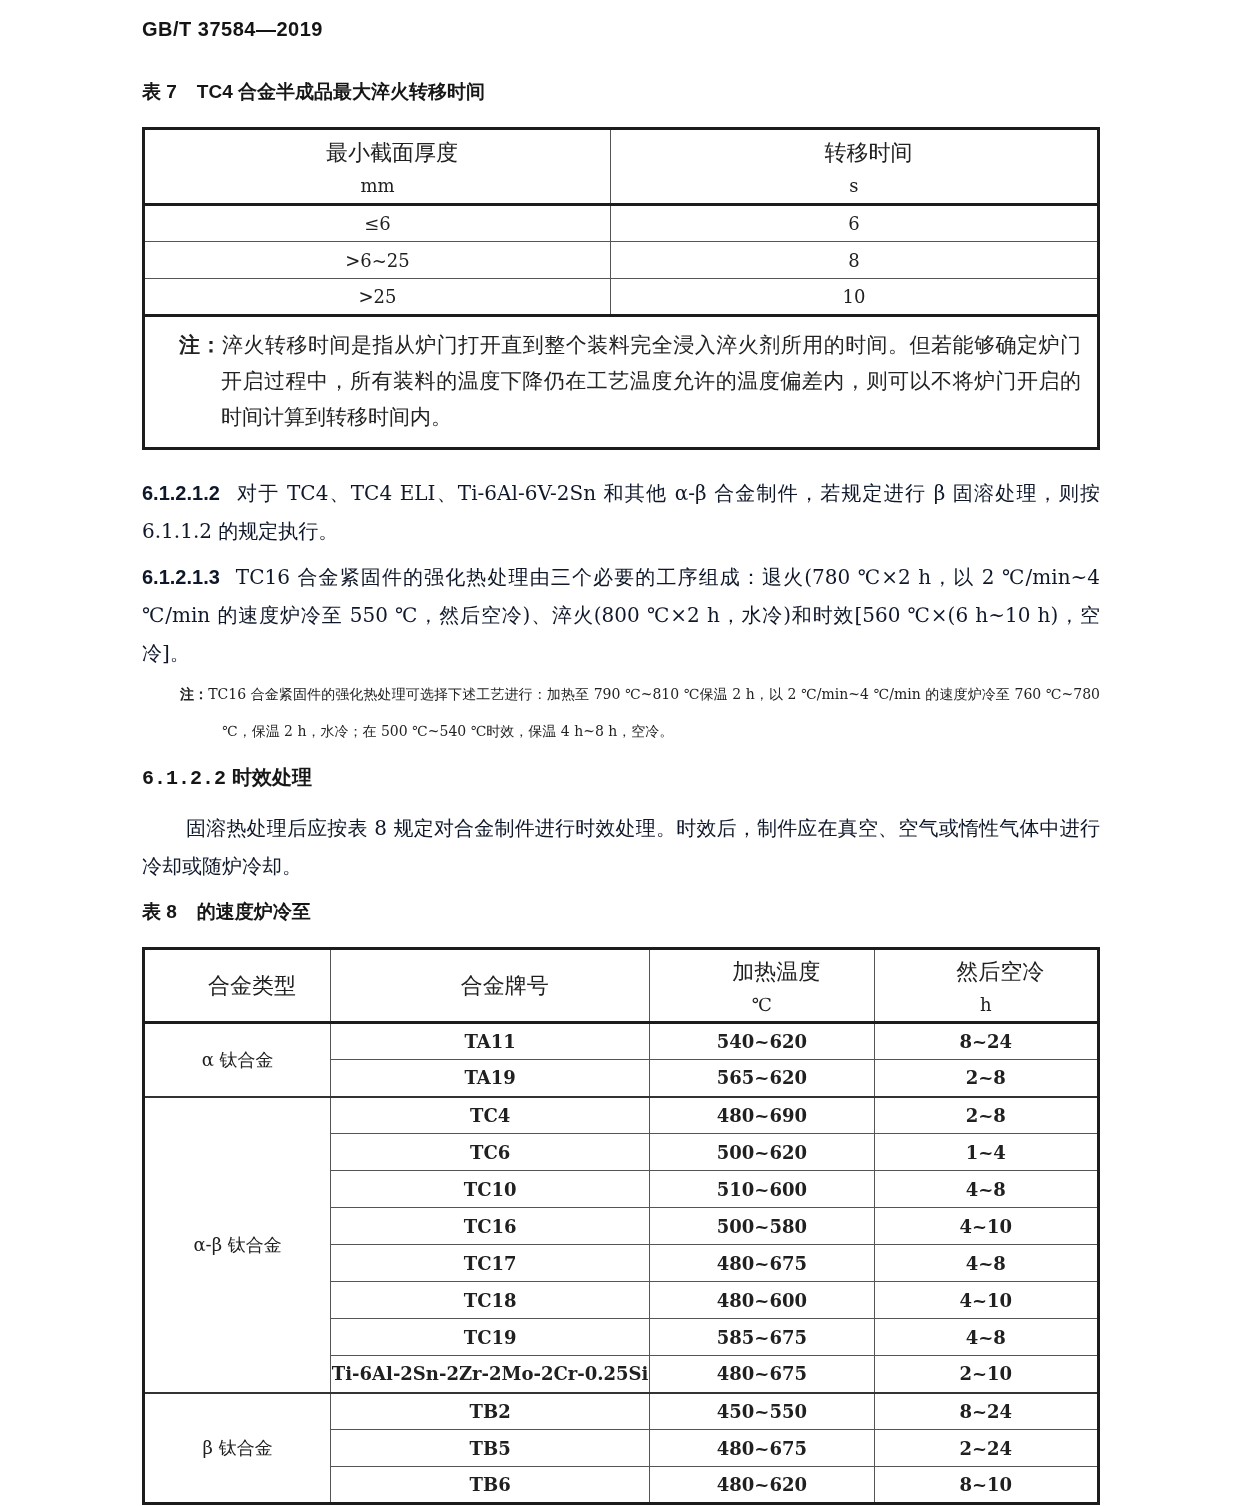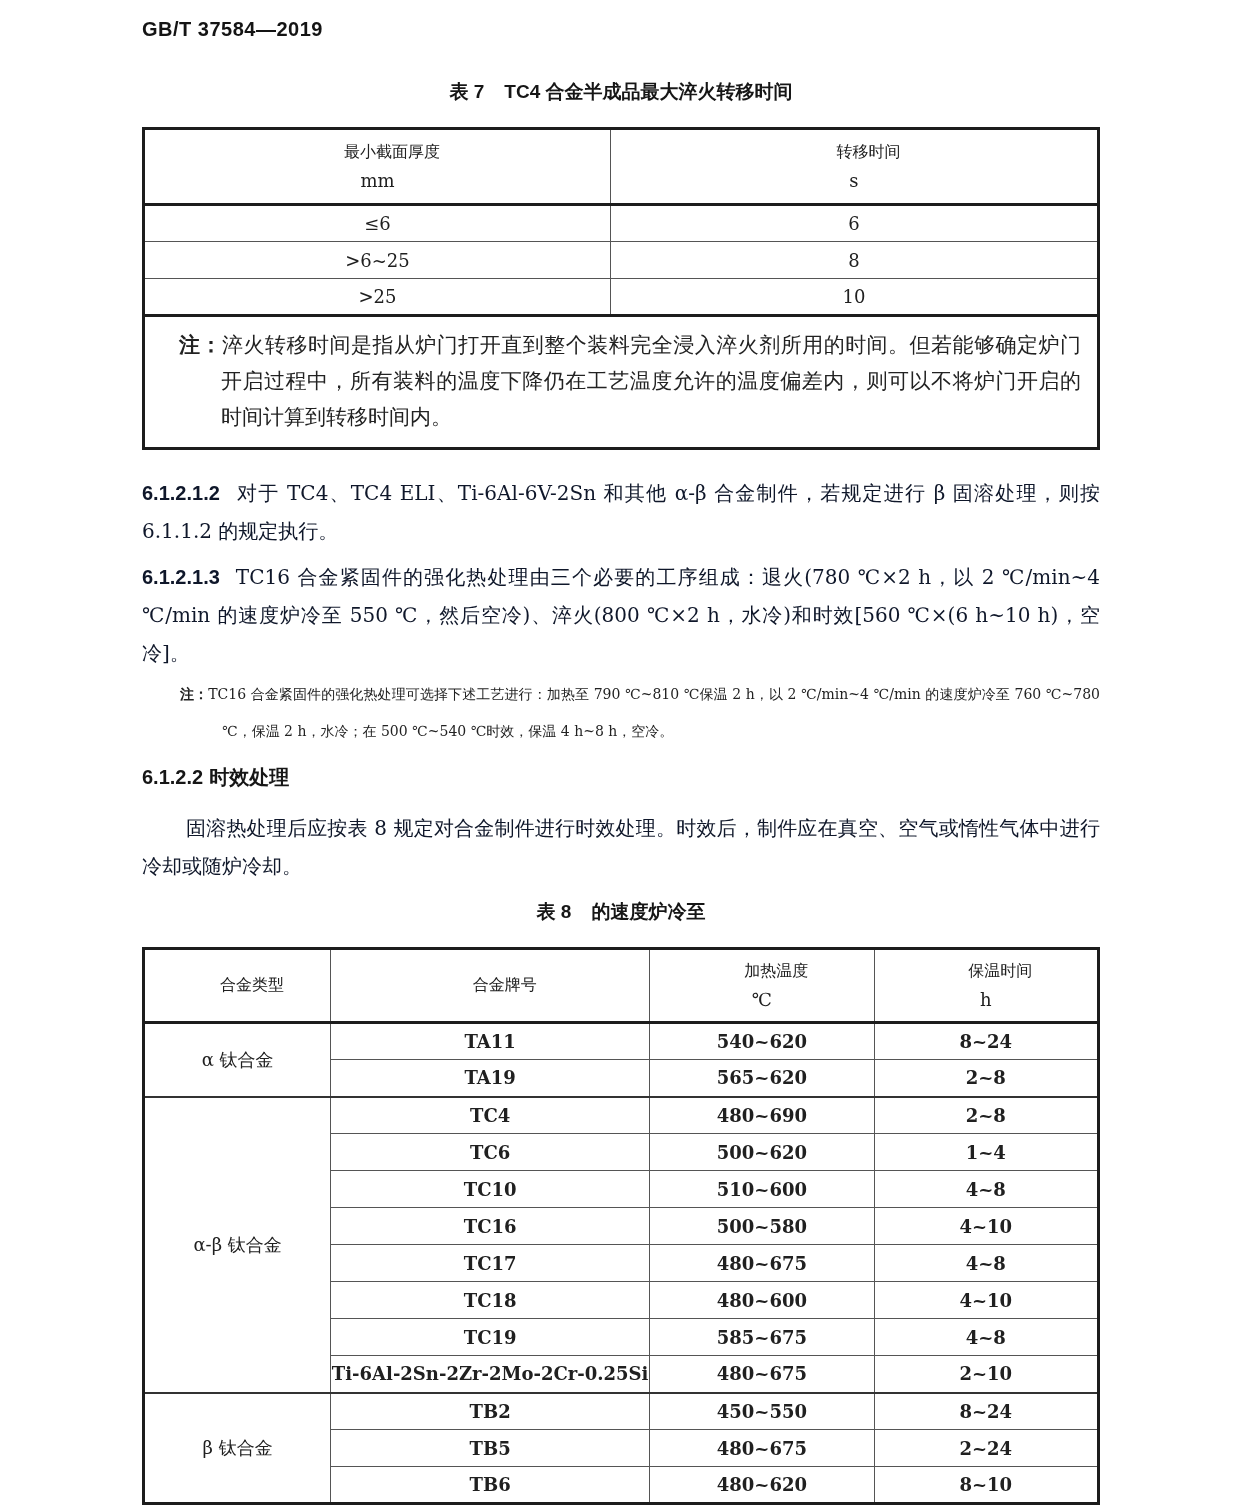--- a/index.html
+++ b/index.html
@@ -12,39 +12,39 @@
     color: #1e1e1e;
   }
   .page { padding: 18px 140px 0 142px; }
 
   .doc-header {
     font-family: "Liberation Sans", "DejaVu Sans", sans-serif;
     font-weight: bold; font-size: 20px; letter-spacing: 0.5px; color: #141414;
   }
 
   .table-title {
-    margin-top: 38px; text-align: center;
+    margin-top: 38px; 
     font-family: "Liberation Sans", "DejaVu Sans", sans-serif;
     font-weight: bold; font-size: 19px; color: #161616;
   }
   .table-title .tbl-label { margin-right: 20px; }
 
   table.std-table {
     width: 100%; border-collapse: collapse; table-layout: fixed;
     border: 3px solid #1c1c1c; margin-top: 22px;
   }
   .std-table th, .std-table td {
     border: 1px solid #555; font-weight: normal;
     text-align: center; vertical-align: middle; padding: 0;
     font-size: 18px; color: #202020;
   }
   .std-table .hdr-row th { border-bottom: 3px solid #1c1c1c; }
   .t7 .hdr-row th { height: 76px; }
   .t7 td.data-cell { height: 37px; }
-  .hdr-line1 { font-size: 16px; padding-left: 29px; }
+  .hdr-line1 { font-size: 22px; padding-left: 29px; }
   .hdr-line2 { font-size: 18px; margin-top: 7px; }
 
   .t7 .note-row td {
     border-top: 3px solid #1c1c1c; text-align: left;
     padding: 10px 16px 12px 34px;
   }
   .note-body {
     font-size: 21px; line-height: 36px; text-align: justify;
     padding-left: 42px; text-indent: -42px; color: #222;
   }
@@ -57,21 +57,21 @@
   .sec-num {
     font-family: "Liberation Sans", "DejaVu Sans", sans-serif;
     font-weight: bold; margin-right: 16px; white-space: nowrap;
   }
   .note-block {
     margin: 4px 0 0 38px; font-size: 14px; line-height: 37px;
     text-align: justify; padding-left: 42px; text-indent: -42px; color: #222;
   }
   .heading {
     margin-top: 14px;
-    font-family: Liberation Sans, sans-serif;
+    font-family: Liberation Mono, monospace;
     font-weight: bold; font-size: 20px; color: #161616;
   }
   .heading .sec-title { margin-left: 6px; }
   .indent-para { text-indent: 44px; margin-top: 18px; }
 
   .t8 .hdr-row th { height: 74px; }
   .t8 td, .t8 th.group-cell { height: 37px; font-weight: bold; }
   .t8 col.c1 { width: 19.6%; }
   .t8 col.c2 { width: 33.4%; }
   .t8 col.c3 { width: 23.5%; }
@@ -165,21 +165,21 @@
         <div class="hdr-line1">合金类型</div>
       </th>
       <th>
         <div class="hdr-line1">合金牌号</div>
       </th>
       <th>
         <div class="hdr-line1">加热温度</div>
         <div class="hdr-line2">℃</div>
       </th>
       <th>
-        <div class="hdr-line1">保温时间</div>
+        <div class="hdr-line1">然后空冷</div>
         <div class="hdr-line2">h</div>
       </th>
     </tr>
 
     <tr>
       <th class="group-cell" rowspan="2">α 钛合金</th>
       <td>TA11</td>
       <td>540~620</td>
       <td>8~24</td>
     </tr>

